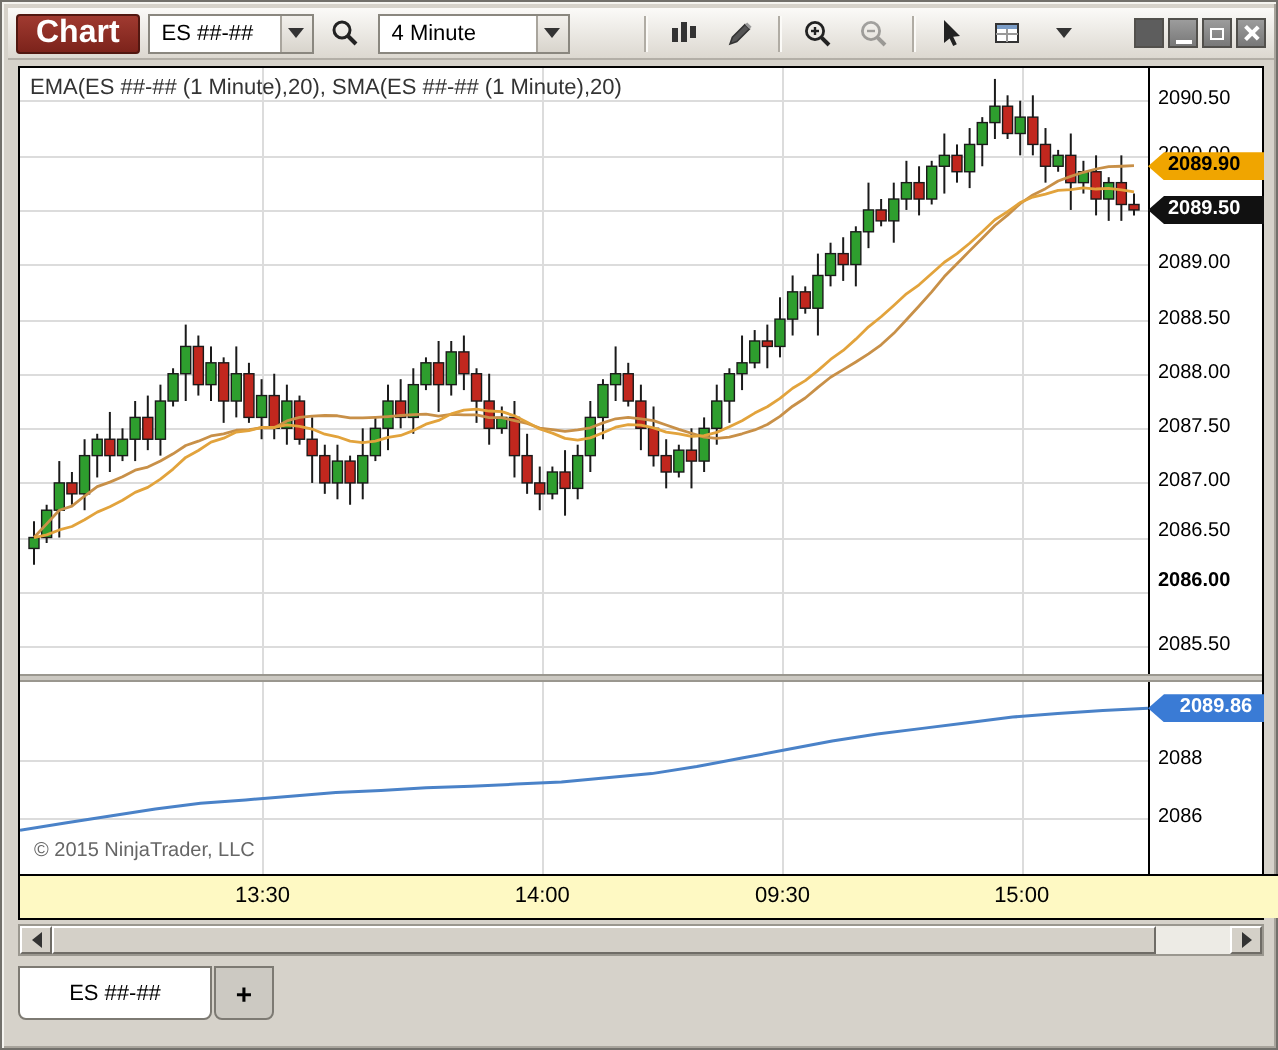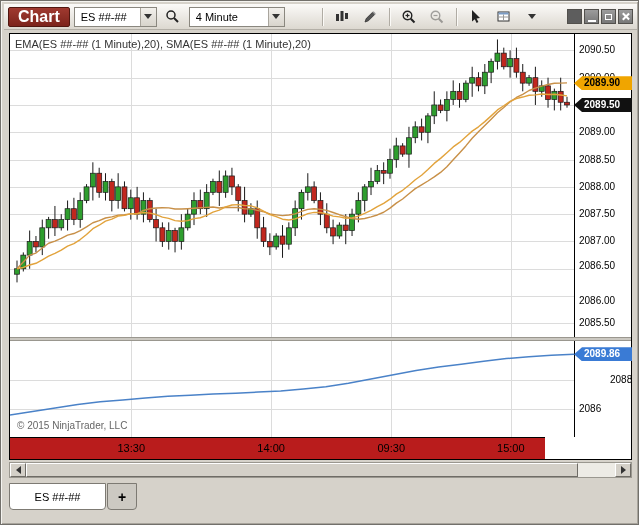--- a/index.html
+++ b/index.html
@@ -46,34 +46,34 @@
   #chart-frame { position:absolute; left:8px; top:32px; width:623px; height:427px;
                  background:#fff; border:1px solid #000; }
   #main-plot { position:absolute; left:0; top:0; }
   #ind-plot  { position:absolute; left:0; top:307px; }
   #price-axis-main { position:absolute; left:564px; top:0; width:57px; height:303px;
                      border-left:1px solid #000; background:#fff; }
   #price-axis-ind  { position:absolute; left:564px; top:307px; width:57px; height:96px;
                      border-left:1px solid #000; background:#fff; }
   #splitter { position:absolute; left:0; top:303px; width:621px; height:4px;
               background:#cbc8c1; border-top:1px solid #9a978f; border-bottom:1px solid #9a978f; }
-  #time-axis { position:absolute; left:0; top:403px; width:535px; height:22px;
-               border-top:1px solid #000; background:#b91c1c; }
+  #time-axis { position:absolute; left:0; top:403px; width:630px; height:22px;
+               border-top:1px solid #000; background:#fef9c3; }
   .panel-label { position:absolute; font-size:11px; color:#333; white-space:nowrap; }
   #main-label { left:5px; top:4px; }
   #ind-label  { left:5px; top:310px; }
   #copyright  { position:absolute; left:7px; top:386px; font-size:10px; color:#666; }
   .tick   { position:absolute; left:4px; font-size:10px; color:#000; line-height:12px; }
   .tlabel { position:absolute; top:4px; width:32px; text-align:center; font-size:11px; color:#000; }
   .badge { position:absolute; left:-1px; width:58px; height:14px; line-height:14px;
            font-size:10px; font-weight:bold; padding-left:10px; z-index:2;
            clip-path:polygon(0 50%, 8px 0, 100% 0, 100% 100%, 8px 100%); }
   .badge.orange { color:#000; }
   .badge.black  { color:#fff; }
-  .badge.blue   { color:#fff; }
+  .badge.blue   { color:#fff;text-align:center; }
 
   
   #hscroll { position:absolute; left:8px; top:461px; width:623px; height:16px;
              background:#edebe5; border:1px solid #9a978f; }
   .sb-btn { position:absolute; top:0; width:16px; height:14px; background:#d4d0c8;
             border:1px solid; border-color:#fff #6f6c66 #6f6c66 #fff;
             display:flex; align-items:center; justify-content:center; padding:0; }
   #sb-left { left:0; } #sb-right { right:0; }
   #sb-thumb { position:absolute; left:16px; top:0; width:552px; height:14px; background:#d4d0c8;
               border:1px solid; border-color:#fff #6f6c66 #6f6c66 #fff; }
@@ -412,27 +412,27 @@
       <div class="badge black" id="badge-last" style="top: 63.973px; background: rgb(17, 17, 17);">2089.50</div>
     <div class="tick" style="top: 10.3784px;">2090.50</div>
         <div class="tick" style="top: 37.6757px;">2090.00</div>
         <div class="tick" style="top: 64.973px;">2089.50</div>
         <div class="tick" style="top: 92.2703px;">2089.00</div>
         <div class="tick" style="top: 119.568px;">2088.50</div>
         <div class="tick" style="top: 146.865px;">2088.00</div>
         <div class="tick" style="top: 174.162px;">2087.50</div>
         <div class="tick" style="top: 201.459px;">2087.00</div>
         <div class="tick" style="top: 226px;">2086.50</div>
-        <div class="tick" style="top: 261px;">2086.00</div>
+        <div class="tick" style="top: 251px; font-weight: bold;">2086.00</div>
         <div class="tick" style="top: 283.351px;">2085.50</div>
       </div>
 
     <div id="price-axis-ind">
       <div class="badge blue" id="badge-ind" style="top: 6.14875px; background: rgb(58, 123, 213);">2089.86</div>
-    <div class="tick" style="top: 33.4462px; margin-left: 31px;">2088</div>
+    <div class="tick" style="top: 33.4462px;">2088</div>
         <div class="tick" style="top: 61.7231px;">2086</div>
       </div>
 
     <div class="panel-label" id="main-label">EMA(ES ##-## (1 Minute),20), SMA(ES ##-## (1 Minute),20)</div>
     <div id="copyright">© 2015 NinjaTrader, LLC</div>
 
     <div id="time-axis">
         <div class="tlabel" style="left: 105.26px;">13:30</div>
         <div class="tlabel" style="left: 245.132px;">14:00</div>
         <div class="tlabel" style="left: 365.264px;">09:30</div>

